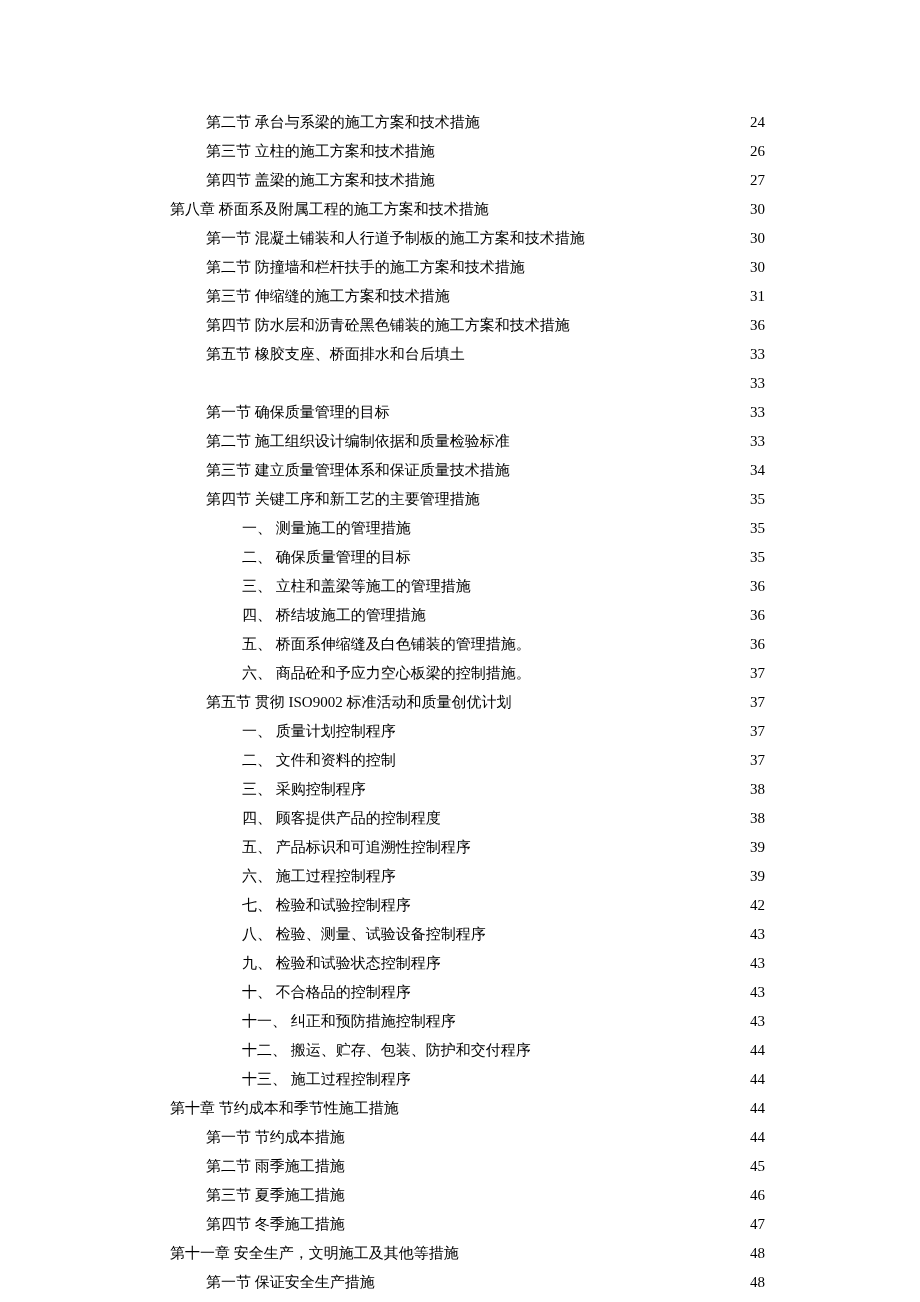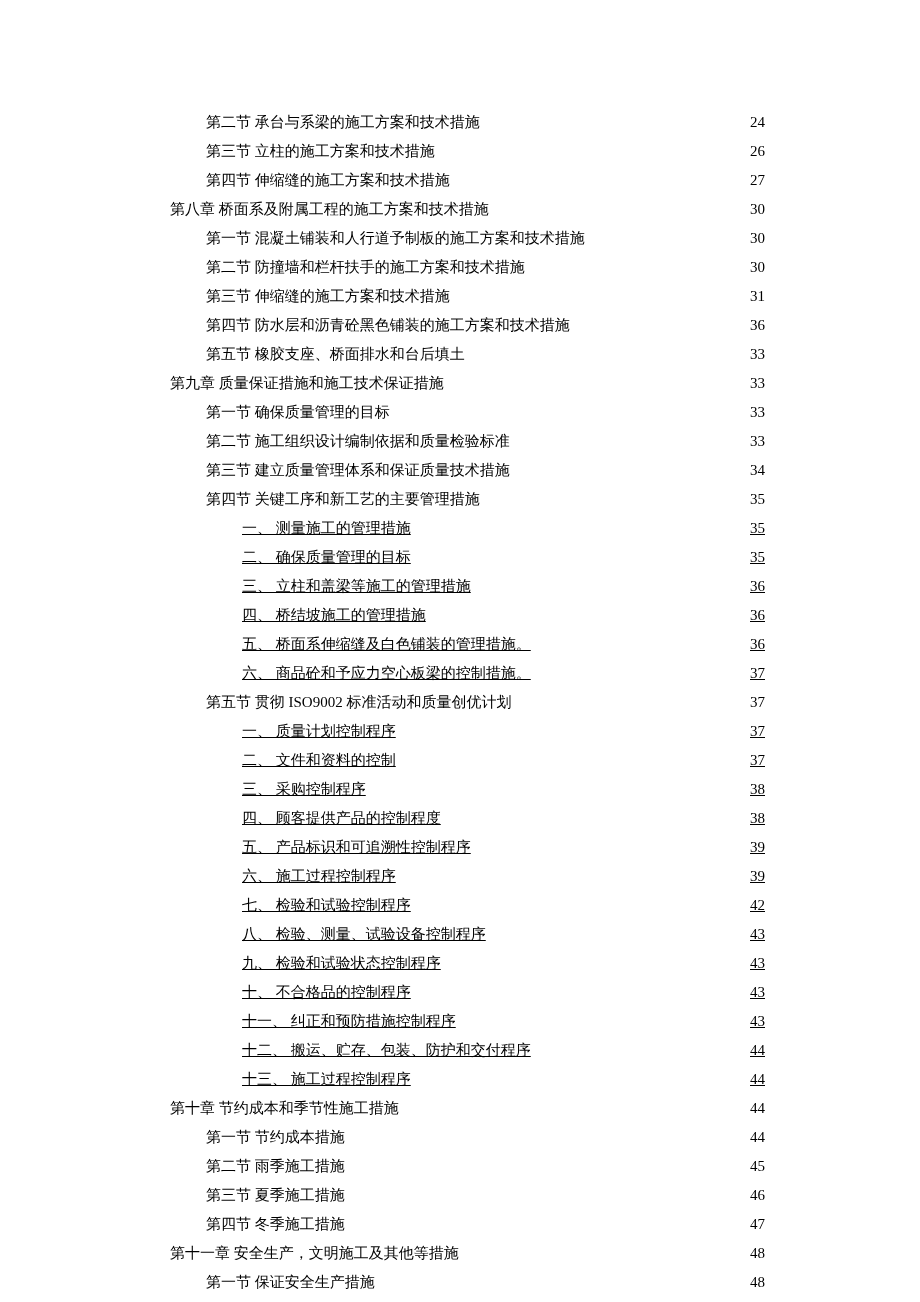--- a/index.html
+++ b/index.html
@@ -17,21 +17,21 @@
       padding: 110px 155px 80px 170px;
     }
     .toc-line {
       display: flex;
       align-items: center;
       white-space: nowrap;
       margin-bottom: 5px;
     }
     .indent-1 { padding-left: 0; }
     .indent-2 { padding-left: 36px; }
-    .indent-3 { padding-left: 72px; text-decoration: underline; }
+    .indent-3 { padding-left: 72px; }
     .label {
       flex: 0 0 auto;
     }
     .leader {
       flex: 1 1 auto;
       overflow: hidden;
       position: relative;
       height: 1em;
     }
     .leader::after {
@@ -53,21 +53,21 @@
       <span class="label">第二节 承台与系梁的施工方案和技术措施</span>
       <span class="leader"></span>
       <span class="page">24</span>
     </div>
     <div class="toc-line indent-2">
       <span class="label">第三节 立柱的施工方案和技术措施</span>
       <span class="leader"></span>
       <span class="page">26</span>
     </div>
     <div class="toc-line indent-2">
-      <span class="label">第四节 伸缩缝的施工方案和技术措施</span>
+      <span class="label">第四节 盖梁的施工方案和技术措施</span>
       <span class="leader"></span>
       <span class="page">27</span>
     </div>
     <div class="toc-line indent-1">
       <span class="label">第八章 桥面系及附属工程的施工方案和技术措施</span>
       <span class="leader"></span>
       <span class="page">30</span>
     </div>
     <div class="toc-line indent-2">
       <span class="label">第一节 混凝土铺装和人行道予制板的施工方案和技术措施</span>
@@ -88,21 +88,20 @@
       <span class="label">第四节 防水层和沥青砼黑色铺装的施工方案和技术措施</span>
       <span class="leader"></span>
       <span class="page">36</span>
     </div>
     <div class="toc-line indent-2">
       <span class="label">第五节 橡胶支座、桥面排水和台后填土</span>
       <span class="leader"></span>
       <span class="page">33</span>
     </div>
     <div class="toc-line indent-1">
-      <span class="label">第九章 质量保证措施和施工技术保证措施</span>
       <span class="leader"></span>
       <span class="page">33</span>
     </div>
     <div class="toc-line indent-2">
       <span class="label">第一节 确保质量管理的目标</span>
       <span class="leader"></span>
       <span class="page">33</span>
     </div>
     <div class="toc-line indent-2">
       <span class="label">第二节 施工组织设计编制依据和质量检验标准</span>

